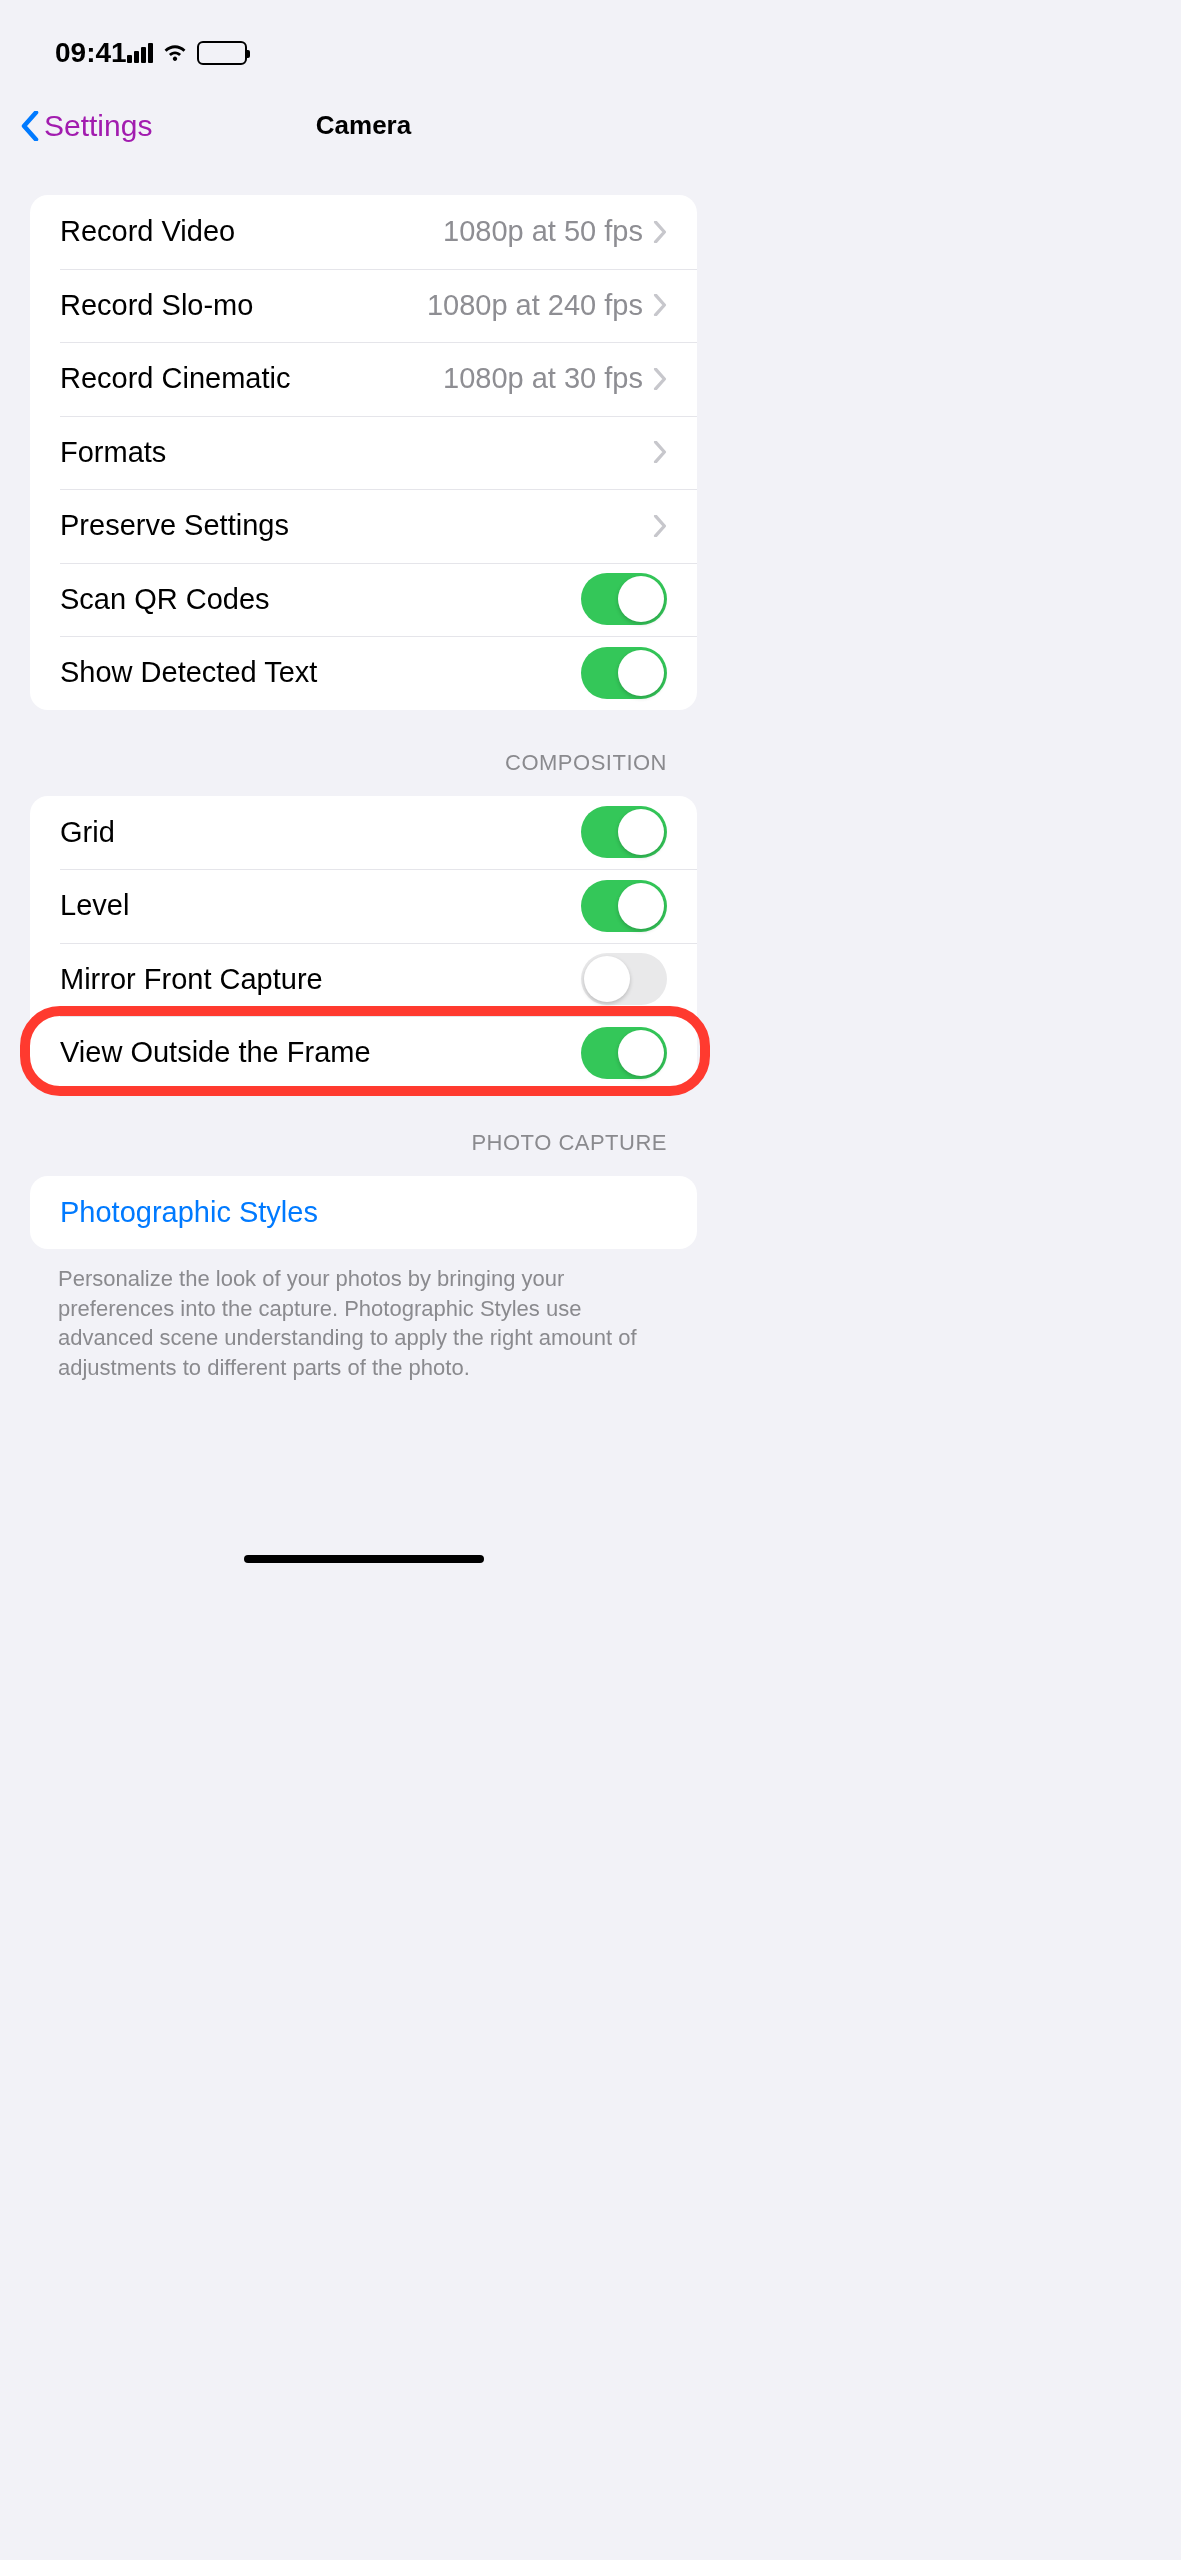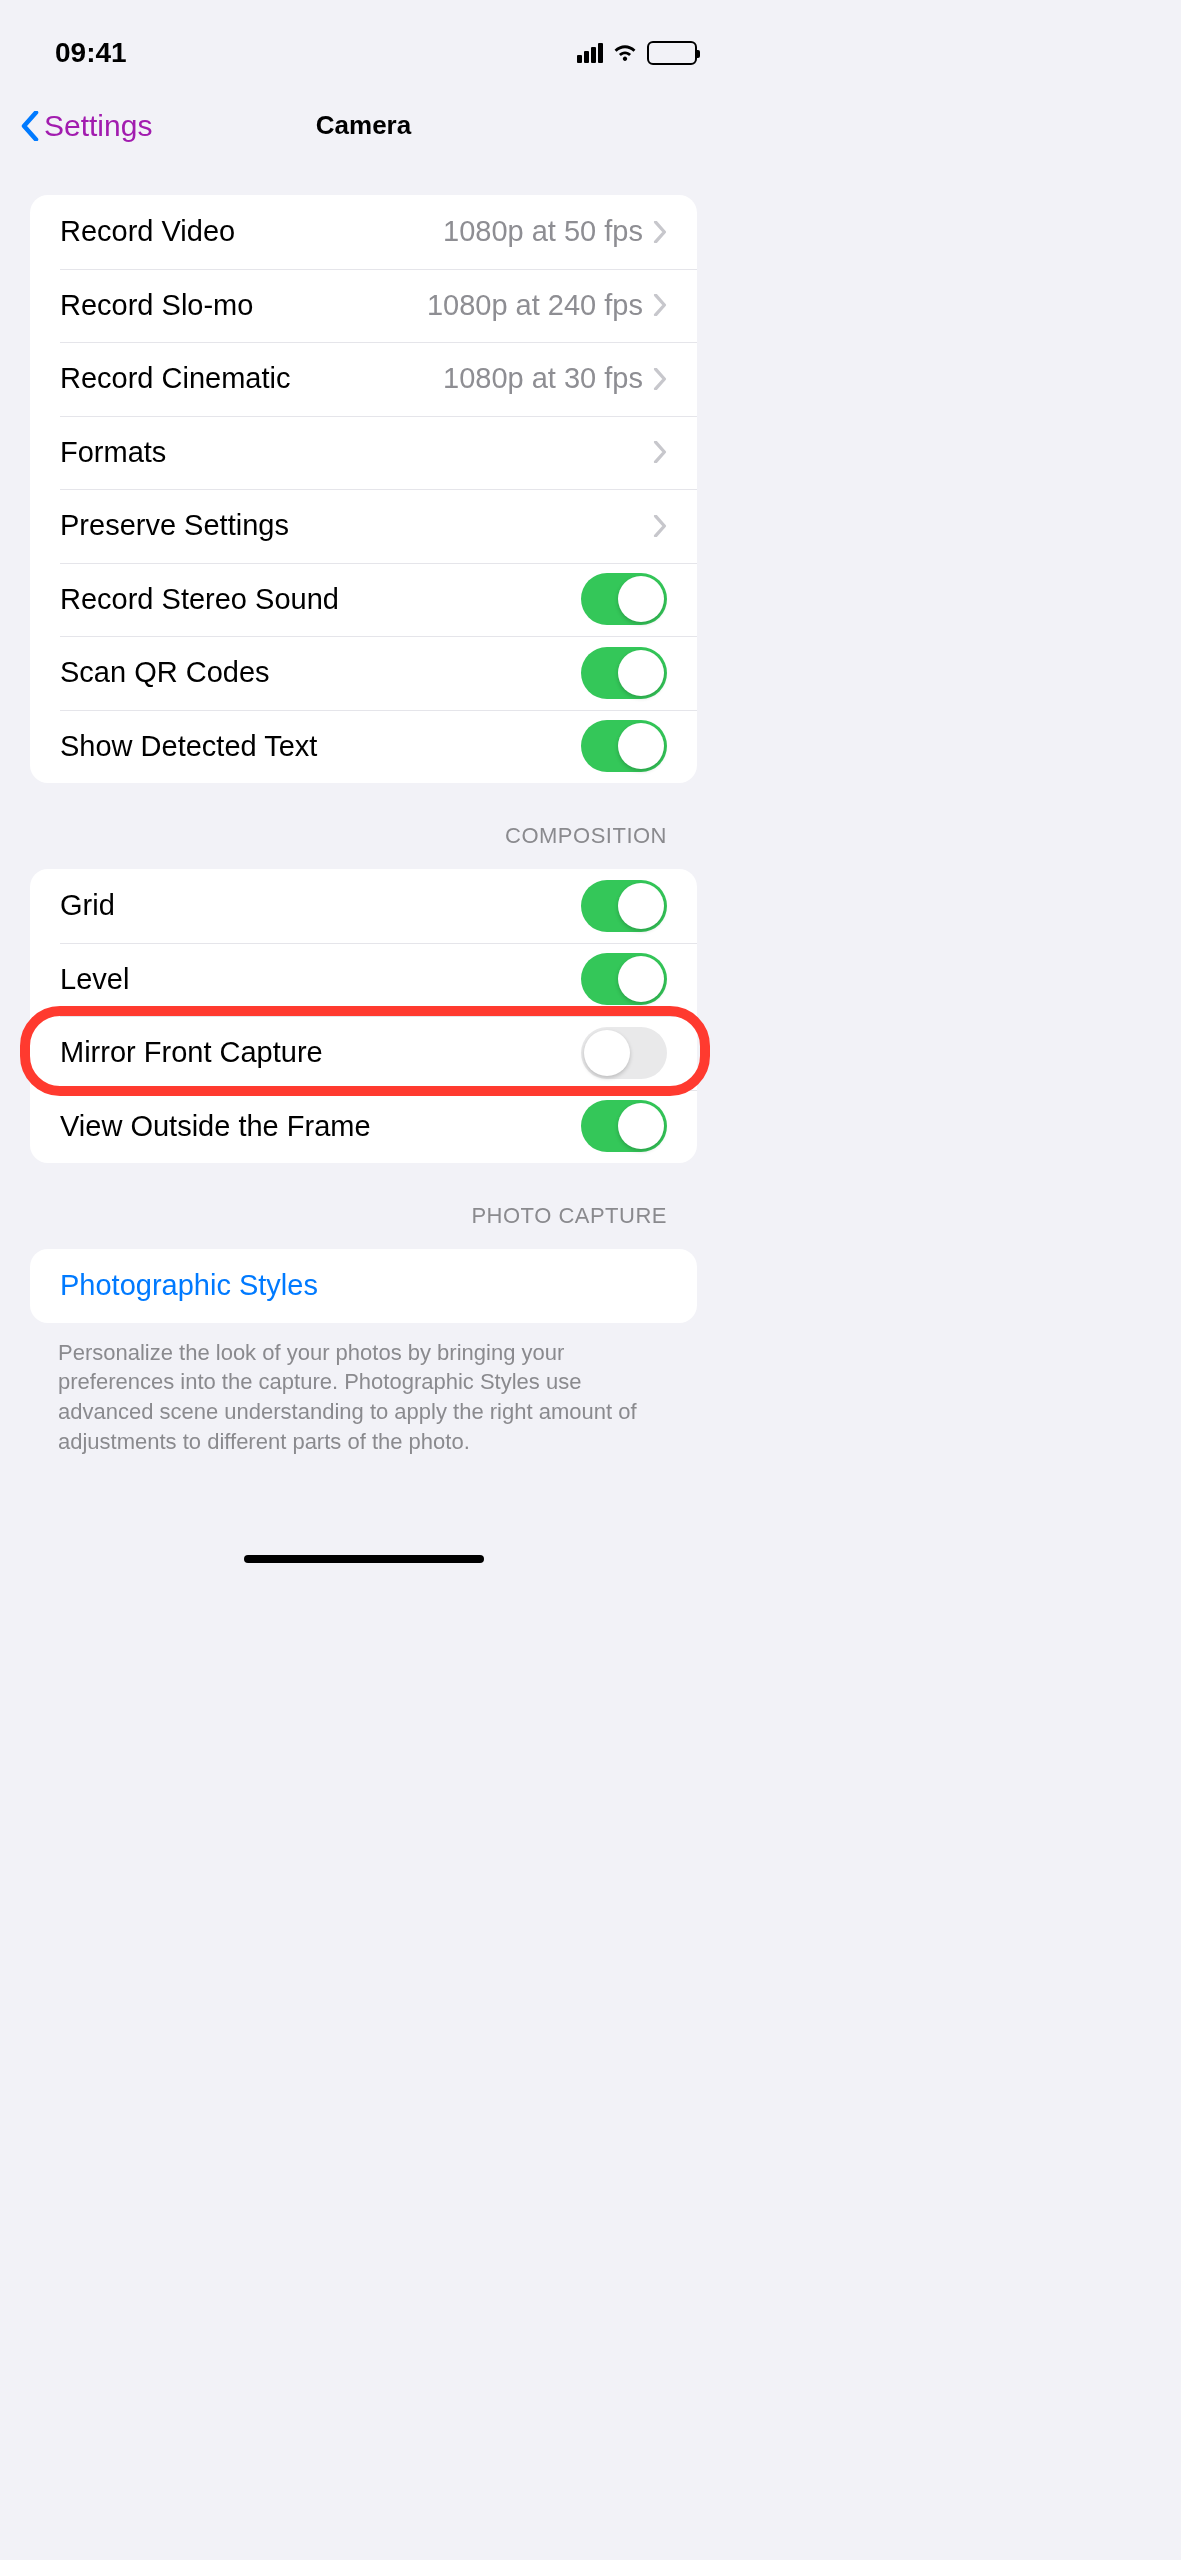--- a/index.html
+++ b/index.html
@@ -17,21 +17,20 @@
     background: #f2f2f7;
     position: relative;
     margin: 0;
     overflow: hidden;
   }
   
   .status-bar {
     height: 90px;
     display: flex;
     align-items: center;
-    justify-content: space-between;
     padding: 0 30px 0 55px;
     margin-top: 8px;
   }
   .status-time {
     font-size: 28px;
     font-weight: 600;
   }
   .status-right { display: flex; align-items: center; gap: 8px; }
   .cell-bars { display: flex; align-items: flex-end; gap: 2px; }
   .cell-bars span { width: 5px; background: #000; border-radius: 1px; display: inline-block; }
@@ -227,26 +226,20 @@
     </div>
     <div class="row">
       <span class="row-label">Preserve Settings</span>
       <span class="row-chevron">
           <svg viewBox="0 0 12 20">
             <path d="M2 1 L10 10 L2 19" stroke="#c7c7cc" stroke-width="3" fill="none" stroke-linecap="round" stroke-linejoin="round"></path>
           </svg>
         </span>
     </div>
     <div class="row">
-      <span class="row-label">Record Stereo Sound</span>
-      <span class="toggle on">
-          <span class="knob"></span>
-        </span>
-    </div>
-    <div class="row">
       <span class="row-label">Scan QR Codes</span>
       <span class="toggle on">
           <span class="knob"></span>
         </span>
     </div>
     <div class="row">
       <span class="row-label">Show Detected Text</span>
       <span class="toggle on">
           <span class="knob"></span>
         </span>

